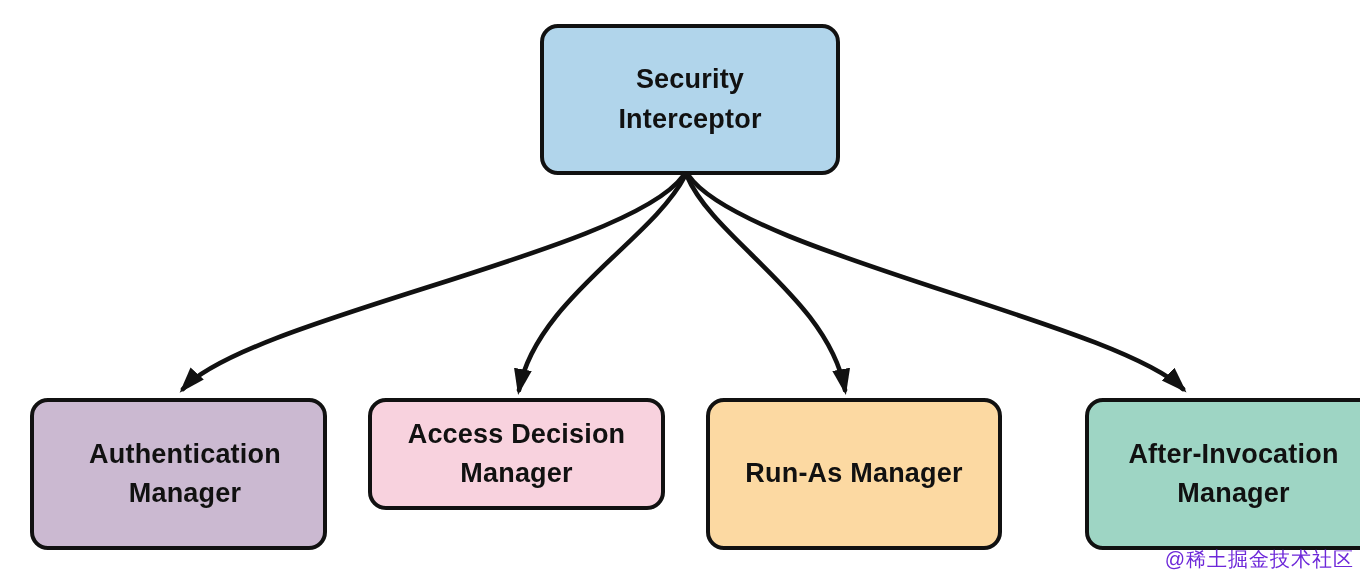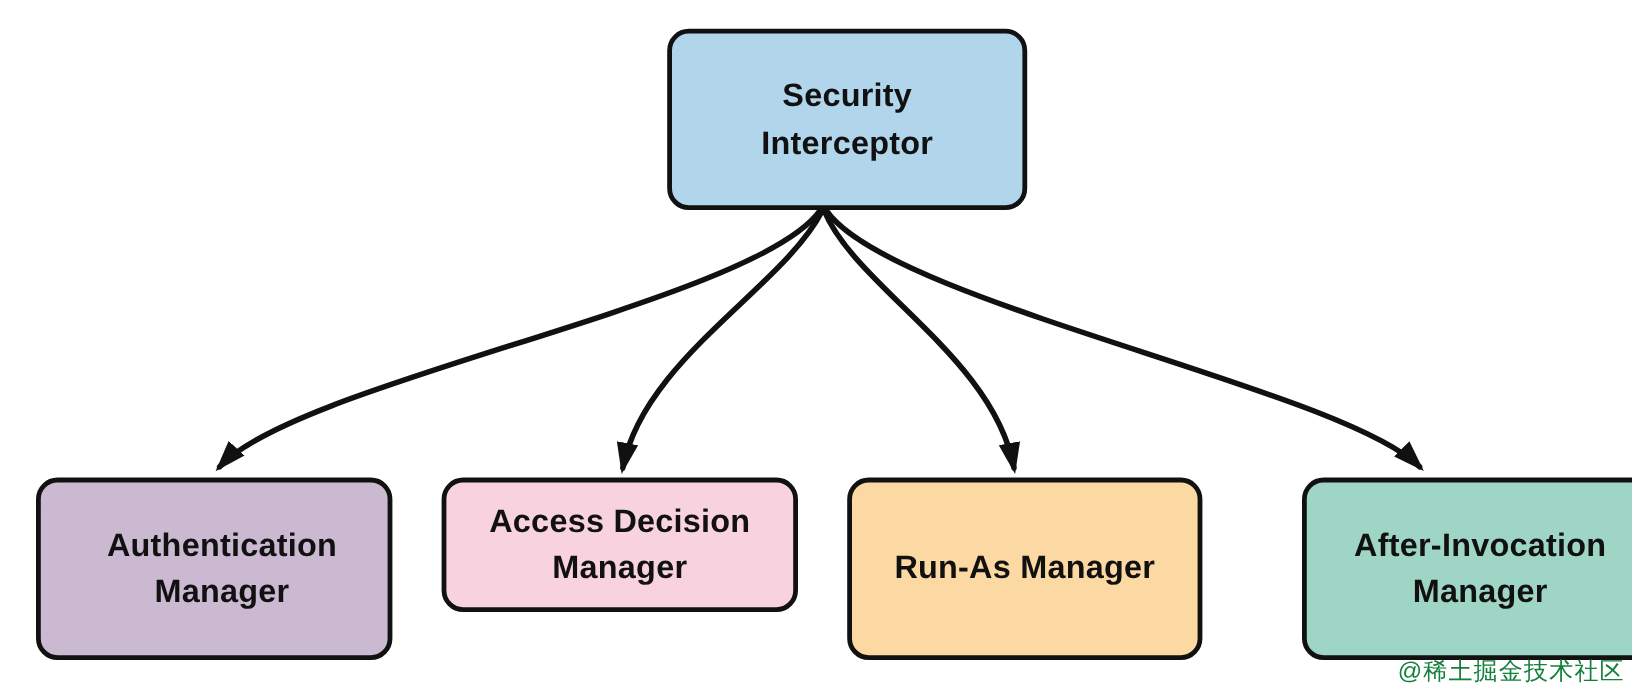--- a/index.html
+++ b/index.html
@@ -23,30 +23,30 @@
     text-align:center;
   }
   .node .label{
     font-weight:bold;
     font-size:27px;
     line-height:1.45;
     color:#111111;
     white-space:pre-line;
     letter-spacing:0.2px;
   }
-  .node-root{left:556px;top:24px;width:300px;height:151px;}
+  .node-root{left:540px;top:24px;width:300px;height:151px;}
   .node-b1{left:30px;top:398px;width:297px;height:152px;padding-left:13px;}
   .node-b2{left:368px;top:398px;width:297px;height:112px;}
   .node-b3{left:706px;top:398px;width:296px;height:152px;}
   .node-b4{left:1043px;top:398px;width:297px;height:152px;margin-left:42px;}
   .watermark{
     position:absolute;
     right:6px;bottom:4px;
     font-size:20px;
-    color:#15803d;
+    color:#6d28d9;
     letter-spacing:1px;
   }
 </style>
 </head>
 <body>
 
 <div class="stage" style="background-color: rgb(255, 255, 255);">
 
   <svg class="edges" viewBox="0 0 1360 577" xmlns="http://www.w3.org/2000/svg">
     <defs>

